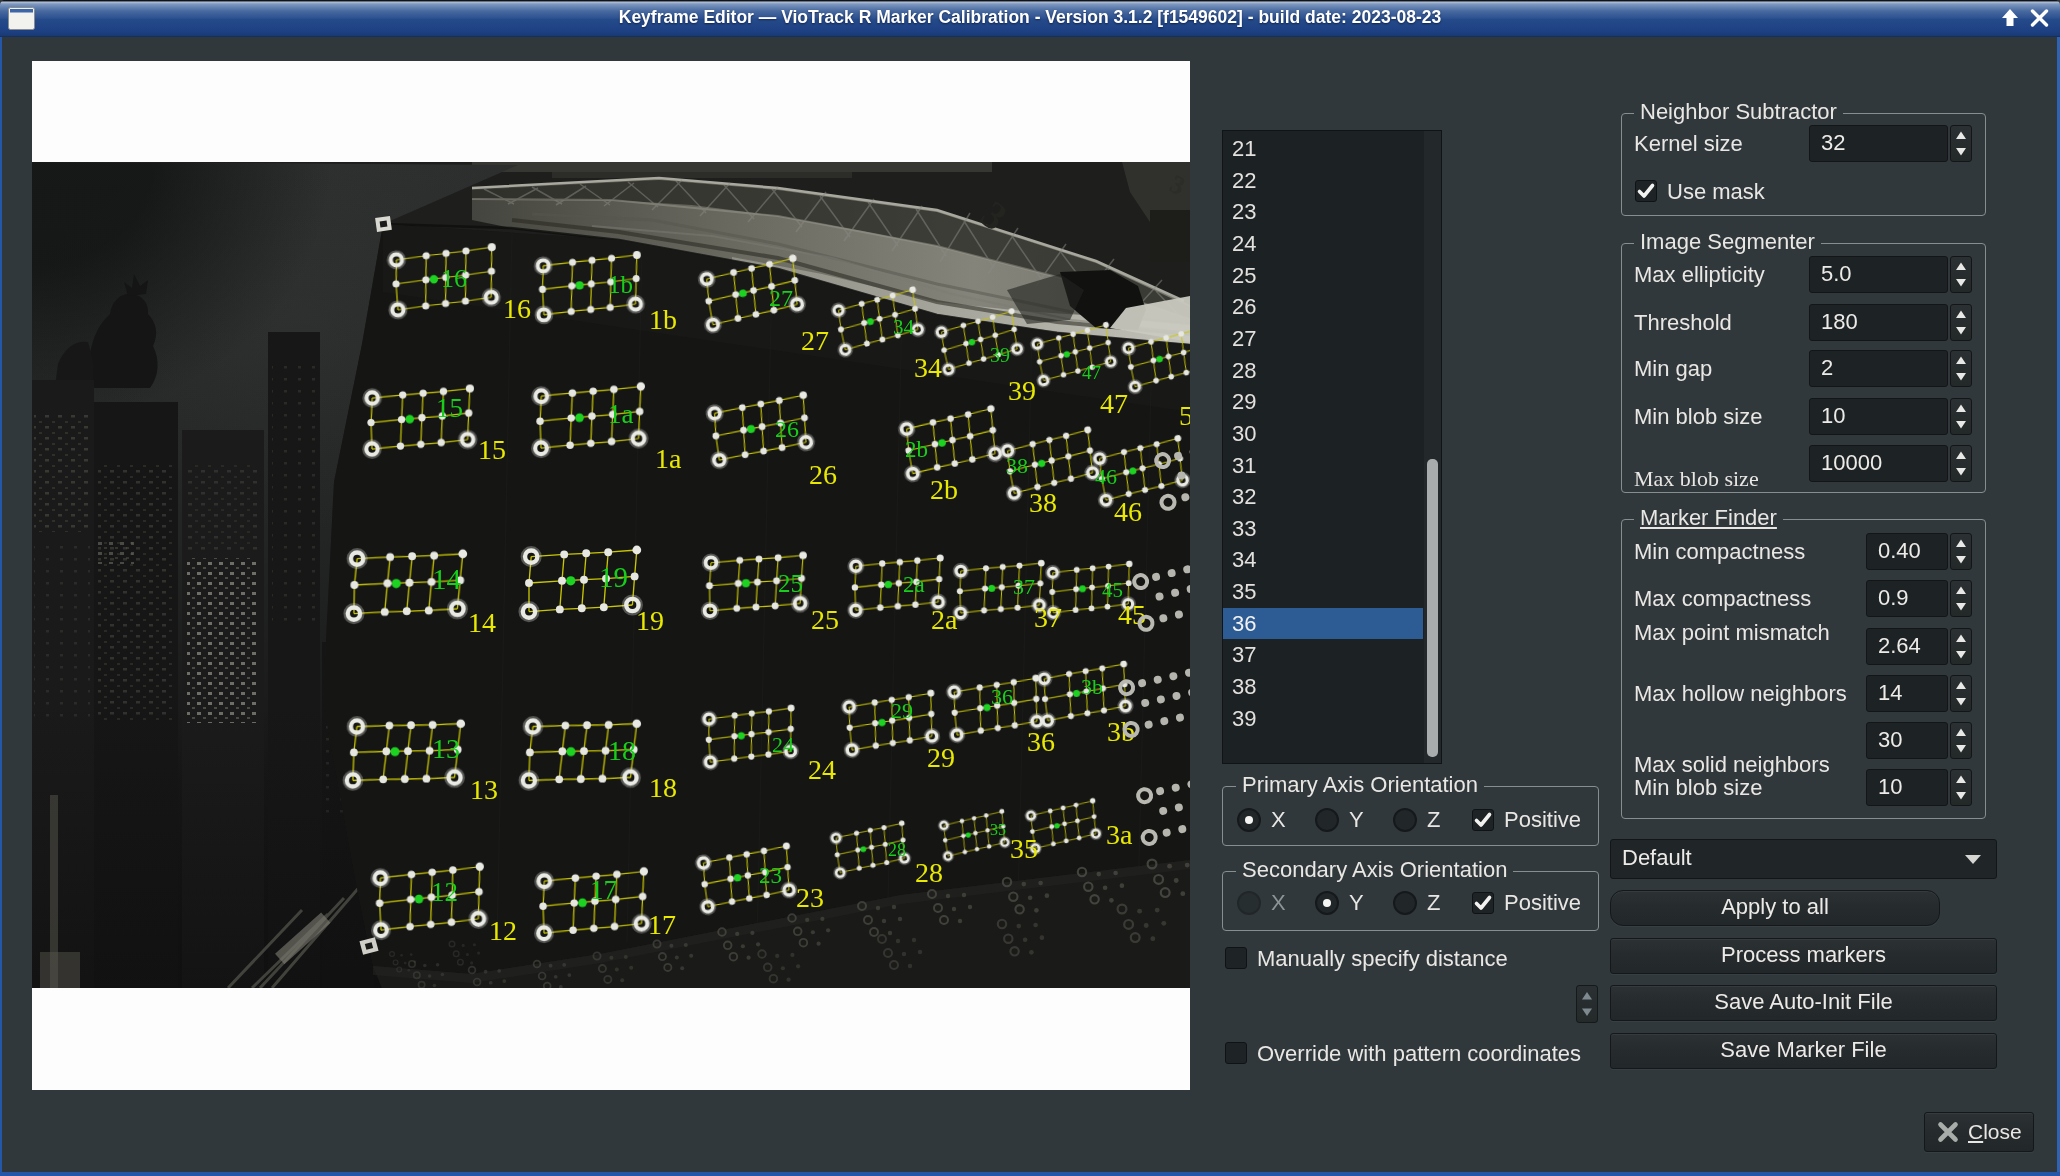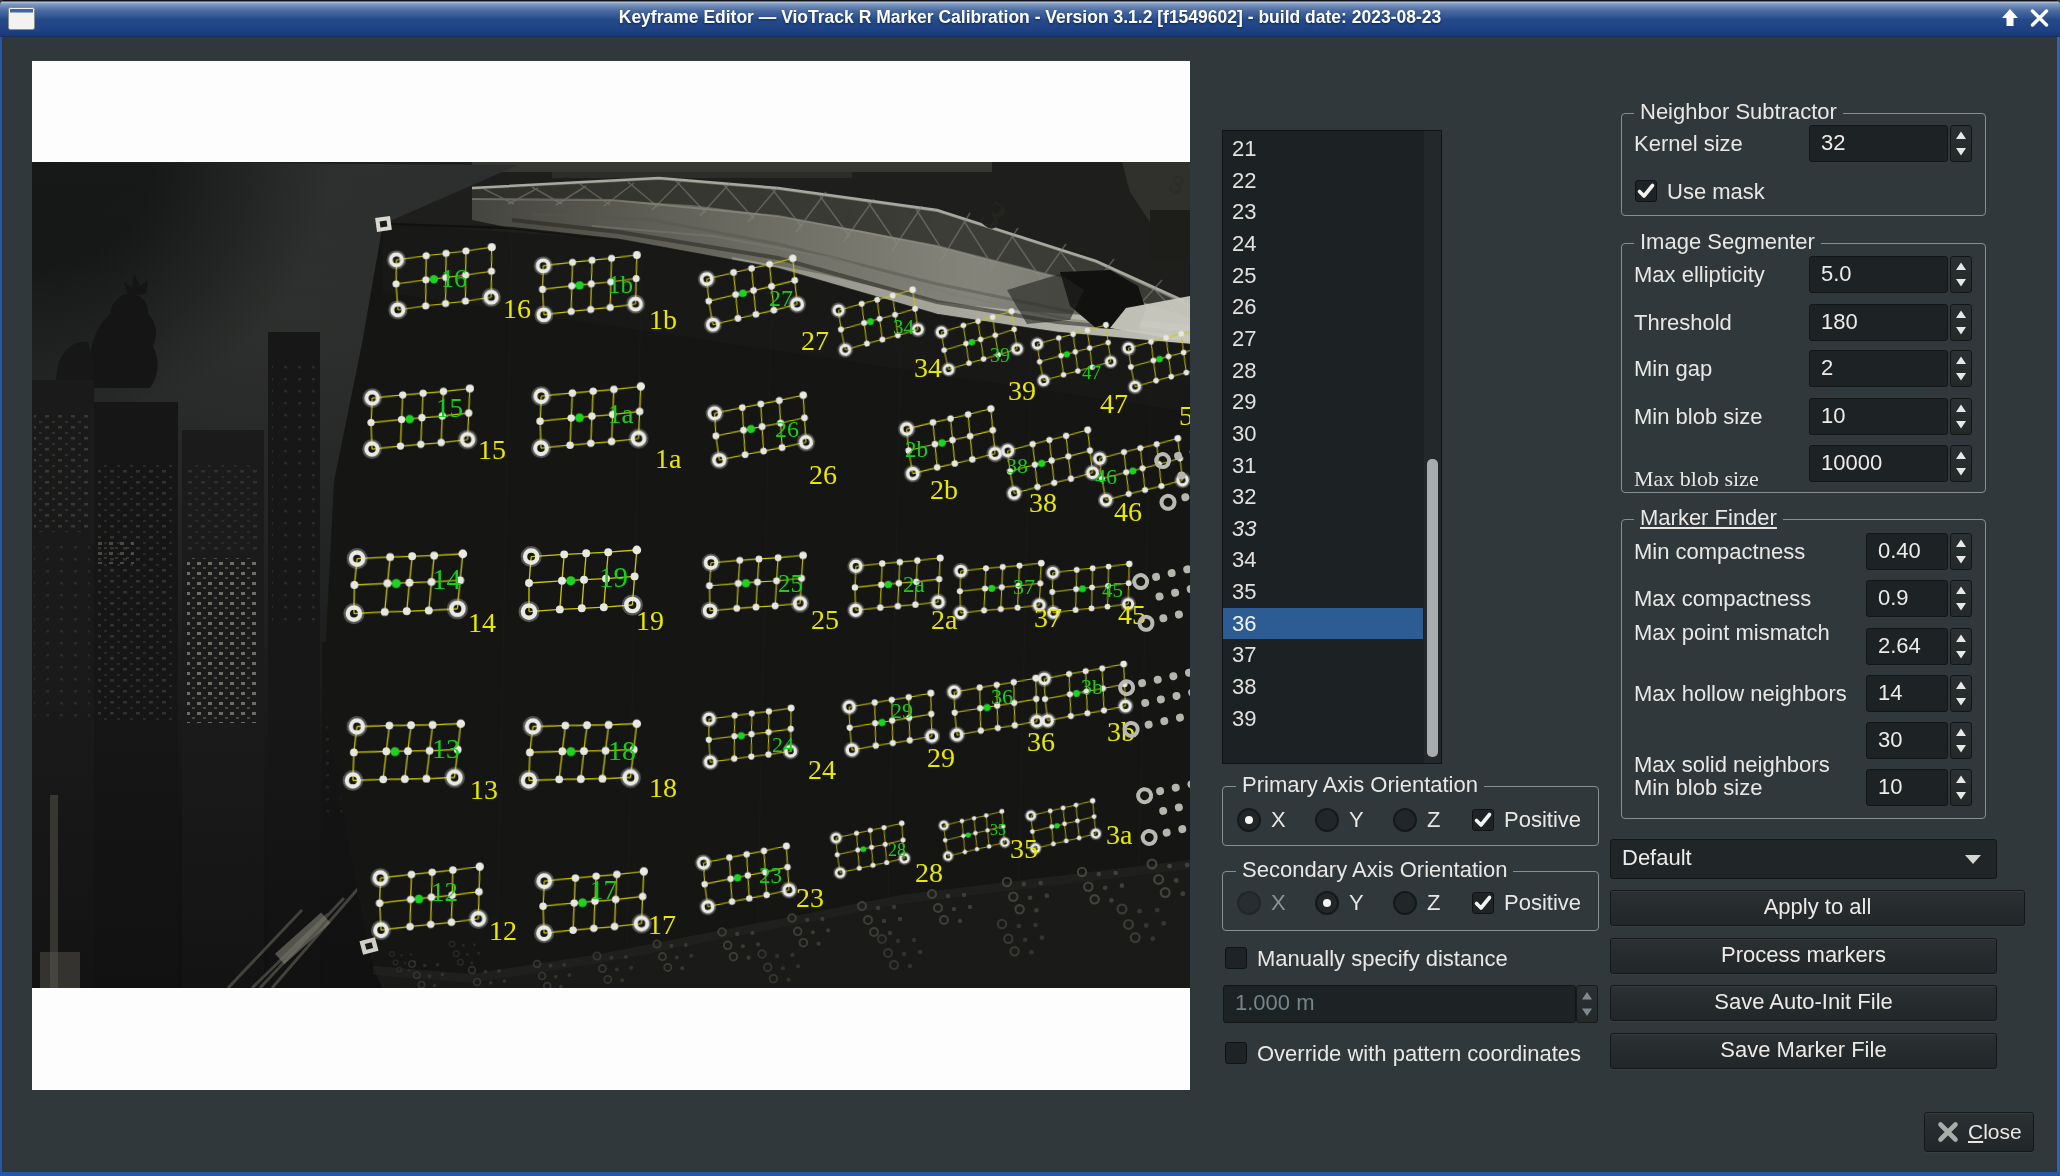--- a/index.html
+++ b/index.html
@@ -475,21 +475,21 @@
     <div class="li" style="left:1223px;top:196px;width:200px;height:31px;line-height:31px;">23</div>
     <div class="li" style="left:1223px;top:228px;width:200px;height:31px;line-height:31px;">24</div>
     <div class="li" style="left:1223px;top:260px;width:200px;height:31px;line-height:31px;">25</div>
     <div class="li" style="left:1223px;top:291px;width:200px;height:31px;line-height:31px;">26</div>
     <div class="li" style="left:1223px;top:323px;width:200px;height:31px;line-height:31px;">27</div>
     <div class="li" style="left:1223px;top:355px;width:200px;height:31px;line-height:31px;">28</div>
     <div class="li" style="left:1223px;top:386px;width:200px;height:31px;line-height:31px;">29</div>
     <div class="li" style="left:1223px;top:418px;width:200px;height:31px;line-height:31px;">30</div>
     <div class="li" style="left:1223px;top:450px;width:200px;height:31px;line-height:31px;">31</div>
     <div class="li" style="left:1223px;top:481px;width:200px;height:31px;line-height:31px;">32</div>
-    <div class="li" style="left:1223px;top:513px;width:200px;height:31px;line-height:31px;font-style:italic;">33</div>
+    <div class="li" style="left:1223px;top:513px;width:200px;height:31px;line-height:31px;">33</div>
     <div class="li" style="left:1223px;top:544px;width:200px;height:31px;line-height:31px;">34</div>
     <div class="li" style="left:1223px;top:576px;width:200px;height:31px;line-height:31px;">35</div>
     <div class="li lisel" style="left:1223px;top:608px;width:200px;height:31px;line-height:31px;">36</div>
     <div class="li" style="left:1223px;top:639px;width:200px;height:31px;line-height:31px;">37</div>
     <div class="li" style="left:1223px;top:671px;width:200px;height:31px;line-height:31px;">38</div>
     <div class="li" style="left:1223px;top:703px;width:200px;height:31px;line-height:31px;">39</div>
     <div class="abs" style="left:1424px;top:131px;width:17px;height:632px;background:#23282b;"></div>
     <div class="abs" style="left:1427px;top:459px;width:11px;height:298px;background:#a9acad;border-radius:5px;"></div>
     <div class="grp" style="left:1222px;top:786px;width:377px;height:60px;"></div>
     <div class="grptitle" style="left:1236px;top:772px;">Primary Axis Orientation</div>
@@ -516,23 +516,20 @@
     <div class="lbl" style="left:1349px;top:890px;">Y</div>
     <div class="radio" style="left:1393px;top:891px;opacity:1"></div>
     <div class="lbl" style="left:1427px;top:890px;">Z</div>
     <div class="cb" style="left:1472px;top:892px;"></div>
     <svg class="abs" style="left:1472px;top:892px;opacity:1.0" width="22" height="22" viewBox="0 0 22 22">
       <path d="M4.5 11.5 L9 16 L17.5 5.5" stroke="#f2f2f0" stroke-width="3.6" fill="none" stroke-linecap="round" stroke-linejoin="round"></path>
     </svg>
     <div class="lbl" style="left:1504px;top:890px;">Positive</div>
     <div class="cb" style="left:1225px;top:947px;"></div>
     <div class="lbl" style="left:1257px;top:946px;">Manually specify distance</div>
-    <div class="spin" style="left:1223px;top:985px;width:353px;height:38px;color:#76848c;">
-      <span>1.000 m</span>
-    </div>
     <div class="spinbtn" style="left:1576px;top:985px;width:22px;height:38px;opacity:0.9"></div>
     <svg class="abs" style="left:1576px;top:985px;opacity:0.9" width="22" height="38">
       <path d="M11 6.9 L16 14.4 L6 14.4 Z" fill="#88949a"></path>
       <path d="M11 31.099999999999998 L16 23.599999999999998 L6 23.599999999999998 Z" fill="#88949a"></path>
     </svg>
     <div class="cb" style="left:1225px;top:1042px;"></div>
     <div class="lbl" style="left:1257px;top:1041px;">Override with pattern coordinates</div>
     <div class="grp" style="left:1621px;top:113px;width:365px;height:103px;"></div>
     <div class="grptitle" style="left:1634px;top:99px;">Neighbor Subtractor</div>
     <div class="lbl" style="left:1634px;top:131px;">Kernel size</div>
@@ -651,21 +648,21 @@
     <svg class="abs" style="left:1950px;top:769px;opacity:1.0" width="22" height="37">
       <path d="M11 6.6 L16 14.1 L6 14.1 Z" fill="#e8e8e6"></path>
       <path d="M11 30.4 L16 22.9 L6 22.9 Z" fill="#e8e8e6"></path>
     </svg>
     <div class="spin" style="left:1610px;top:839px;width:387px;height:40px;background:#202527;">
       <span>Default</span>
     </div>
     <svg class="abs" style="left:1962px;top:851px;" width="24" height="16">
       <path d="M3 4 L19 4 L11 13 Z" fill="#d6d6d3"></path>
     </svg>
-    <div class="btn" style="left:1610px;top:890px;width:415px;height:36px;">
+    <div class="btn" style="left:1610px;top:890px;width:330px;height:36px;border-radius:13px;">
       <span>Apply to all</span>
     </div>
     <div class="btn" style="left:1610px;top:938px;width:387px;height:36px;text-align:center;">
       <span>Process markers</span>
     </div>
     <div class="btn" style="left:1610px;top:985px;width:387px;height:36px;">
       <span>Save Auto-Init File</span>
     </div>
     <div class="btn" style="left:1610px;top:1033px;width:387px;height:36px;">
       <span>Save Marker File</span>

